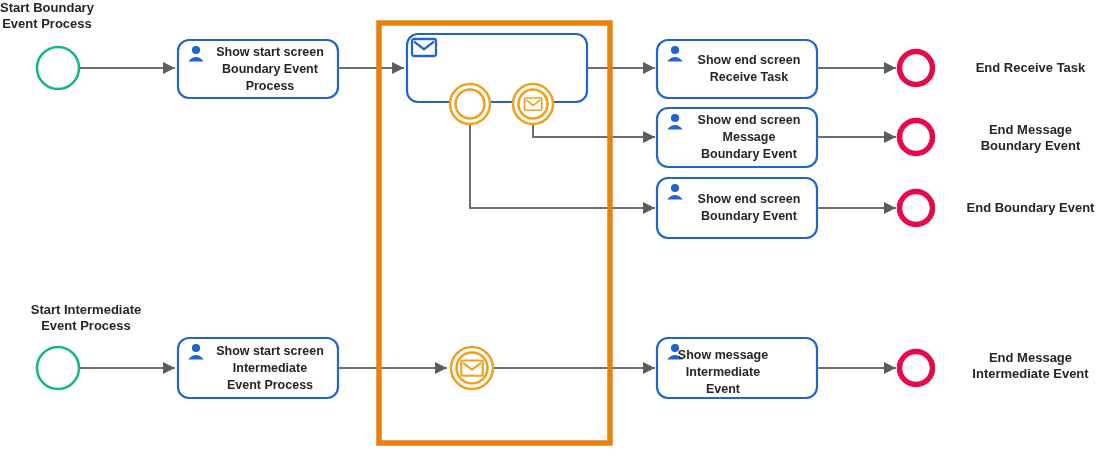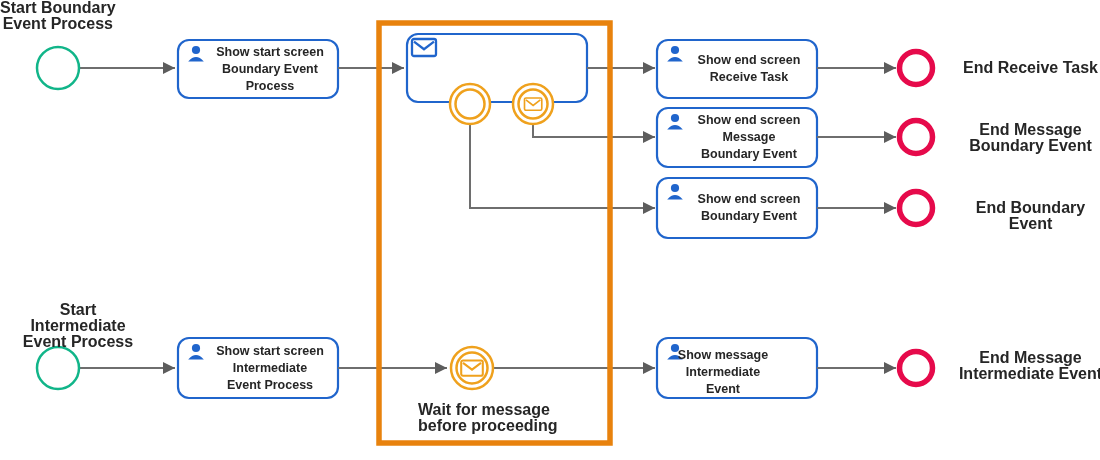--- a/index.html
+++ b/index.html
@@ -2,21 +2,21 @@
 <html><head>
 <meta charset="utf-8">
 <style>
   html,body{margin:0;padding:0;background:#ffffff;}
   .stage{
     position:relative;width:1100px;height:460px;background:#ffffff;overflow:hidden;
     font-family:"Liberation Sans",sans-serif;
   }
   .stage svg{position:absolute;top:0;left:0;}
   .lbl{
-    position:absolute;font-weight:700;font-size:16px;line-height:16px;
+    position:absolute;font-weight:700;font-size:13px;line-height:16px;
     color:#262626;white-space:pre-line;text-align:center;
   }
   .task-lbl{
     position:absolute;display:flex;align-items:center;justify-content:center;
     font-weight:700;font-size:12.5px;line-height:17px;color:#262626;
     white-space:pre-line;text-align:center;
   }
   .wait-lbl{text-align:left;}
 </style>
 </head>
@@ -105,26 +105,24 @@
   <div class="task-lbl" style="left:681px;top:108px;width:136px;height:59px;">Show end screen
 Message
 Boundary Event</div>
   <div class="task-lbl" style="left:681px;top:178px;width:136px;height:60px;">Show end screen
 Boundary Event</div>
   <div class="lbl" style="left:958px;top:60px;width:145px;">End Receive Task</div>
   <div class="lbl" style="left:958px;top:122px;width:145px;">End Message
 Boundary Event</div>
   <div class="lbl" style="left:958px;top:200px;width:145px;">End Boundary Event</div>
 
-  <div class="lbl" style="left:16px;top:302px;width:124px;">Start Intermediate
+  <div class="lbl" style="left:0;top:302px;width:124px;padding-left:24px;">Start Intermediate
 Event Process</div>
   <div class="task-lbl" style="left:202px;top:338px;width:136px;height:60px;">Show start screen
 Intermediate
 Event Process</div>
-  <div class="lbl wait-lbl" style="left:418px;top:402px;width:140px;">Wait for message
-before proceeding</div>
   <div class="task-lbl" style="left:655px;top:338px;width:136px;height:68px;">Show message
 Intermediate
 Event</div>
   <div class="lbl" style="left:958px;top:350px;width:145px;">End Message
 Intermediate Event</div>
 
 </div>
 
 </body></html>

